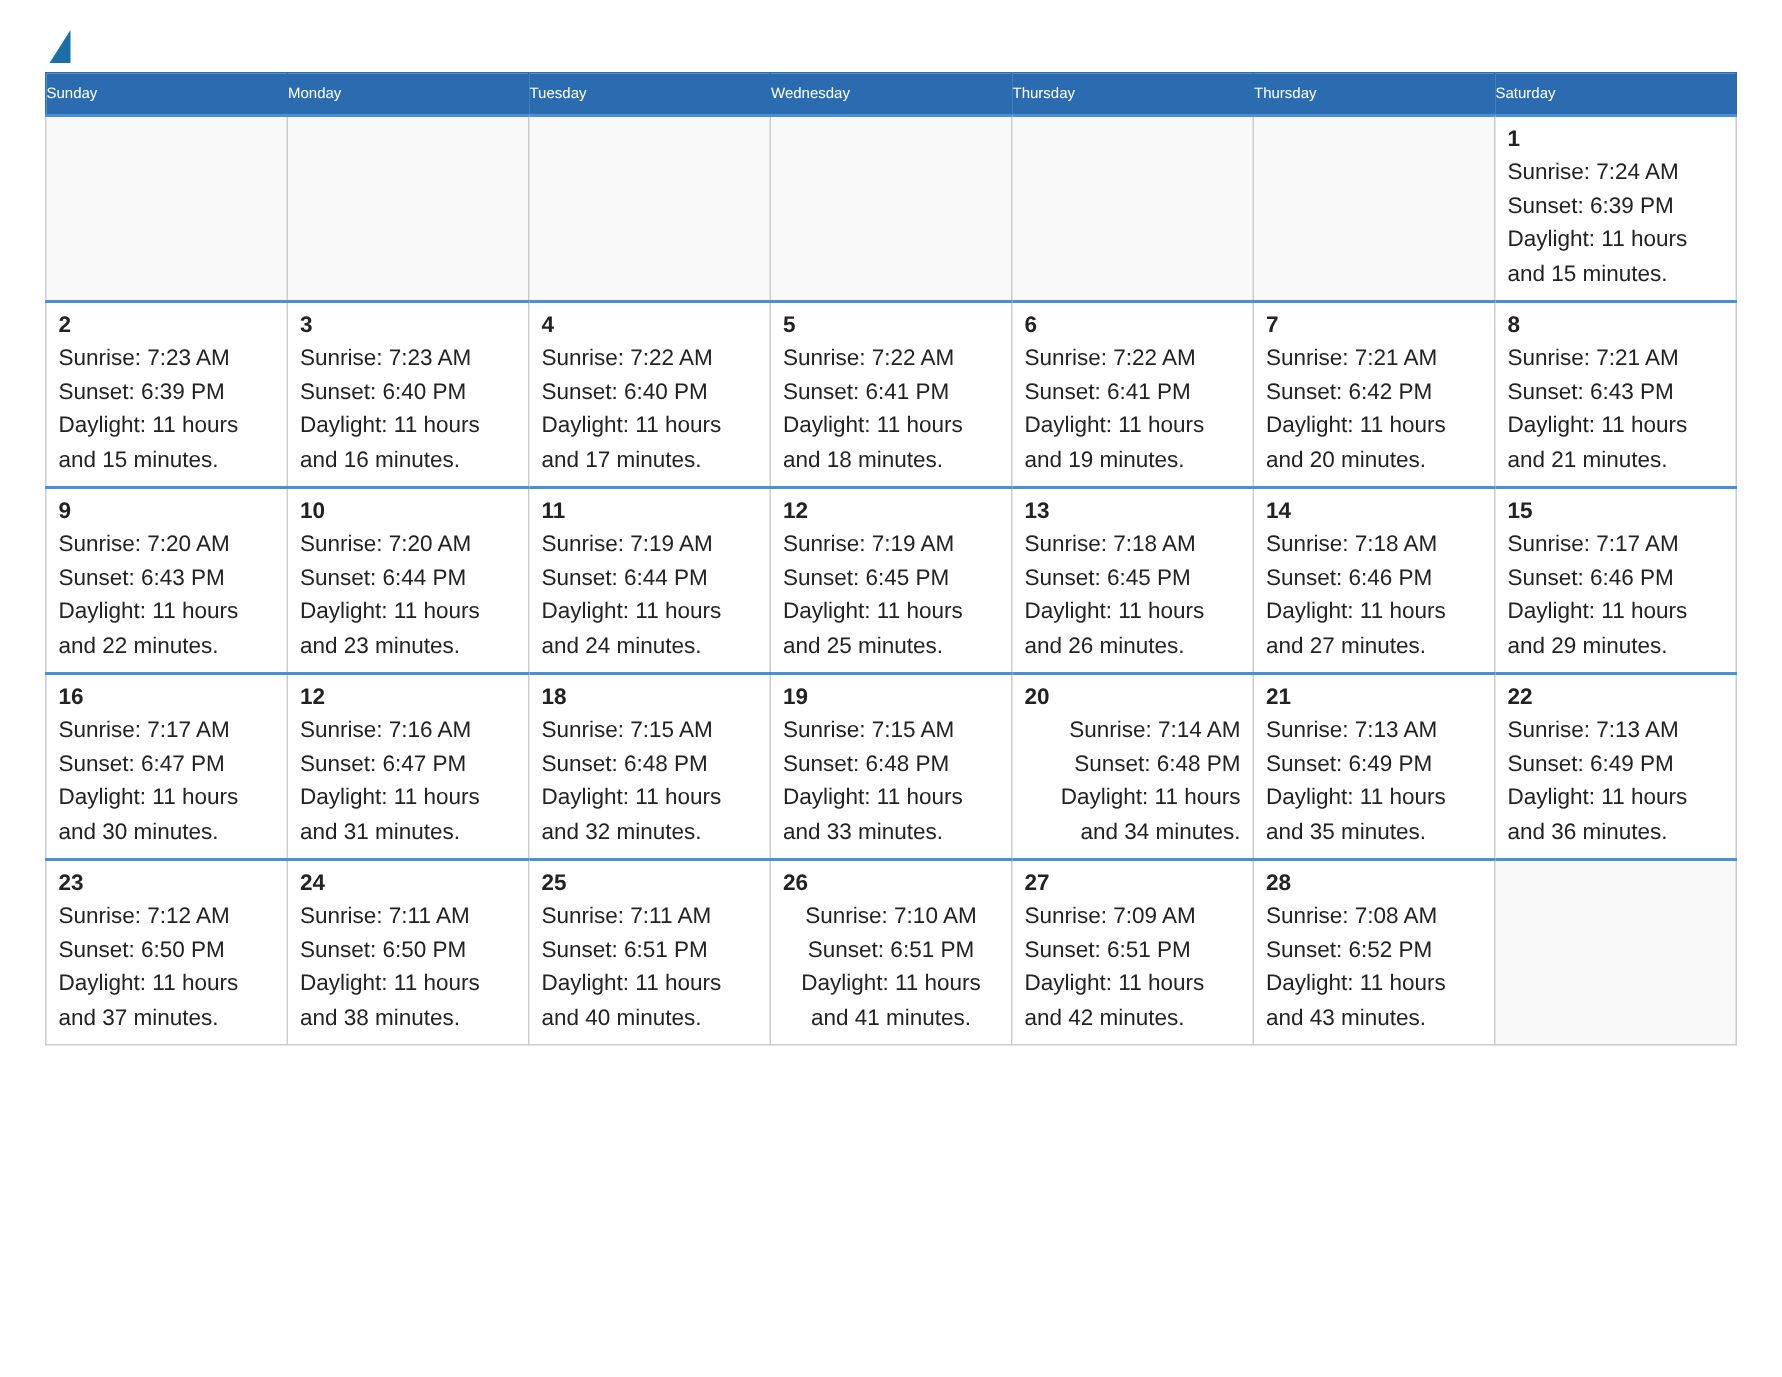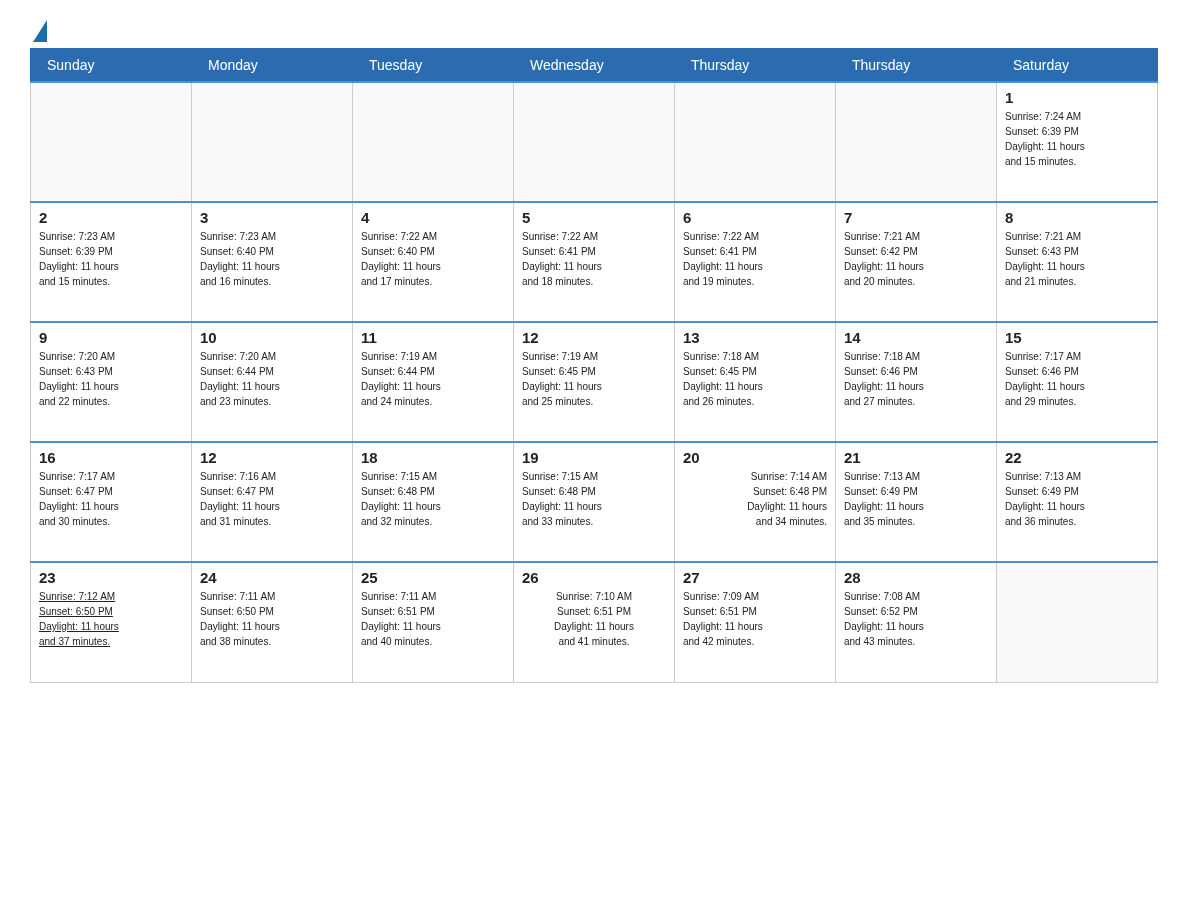--- a/index.html
+++ b/index.html
@@ -61,43 +61,43 @@
       margin-top: 4px;
     }
     .calendar {
       width: 100%;
       border-collapse: collapse;
       margin-top: 10px;
     }
     .calendar th {
       background-color: #2b6cb0;
       color: #fff;
-      font-size: 14px;
+      font-size: 10px;
       font-weight: normal;
-      padding: 8px 16px;
+      padding: 8px 0;
       text-align: left;
       border: 1px solid #2b6cb0;
     }
     .calendar td {
       vertical-align: top;
       padding: 6px 8px;
       border: 1px solid #ccc;
       font-size: 13px;
       min-height: 100px;
       height: 120px;
       width: 14.28%;
     }
     .day-number {
       font-size: 15px;
       font-weight: bold;
       display: block;
       margin-bottom: 3px;
     }
     .day-info {
-      font-size: 10px;
+      font-size: 15px;
       color: #222;
       line-height: 1.5;
     }
     .empty-cell {
       background: #f9f9f9;
     }
     .week-row td {
       border-top: 2px solid #4a90d9;
     }
   </style>
@@ -295,21 +295,21 @@
           <span class="day-number">22</span>
           <div class="day-info" style="white-space: pre-line;">Sunrise: 7:13 AM
 Sunset: 6:49 PM
 Daylight: 11 hours
 and 36 minutes.</div>
         </td>
       </tr>
       <tr class="week-row">
         <td>
           <span class="day-number">23</span>
-          <div class="day-info" style="white-space: pre-line; text-decoration: underline;">Sunrise: 7:12 AM
+          <div class="day-info" style="white-space: pre-line;">Sunrise: 7:12 AM
 Sunset: 6:50 PM
 Daylight: 11 hours
 and 37 minutes.</div>
         </td>
         <td>
           <span class="day-number">24</span>
           <div class="day-info" style="white-space: pre-line;">Sunrise: 7:11 AM
 Sunset: 6:50 PM
 Daylight: 11 hours
 and 38 minutes.</div>

